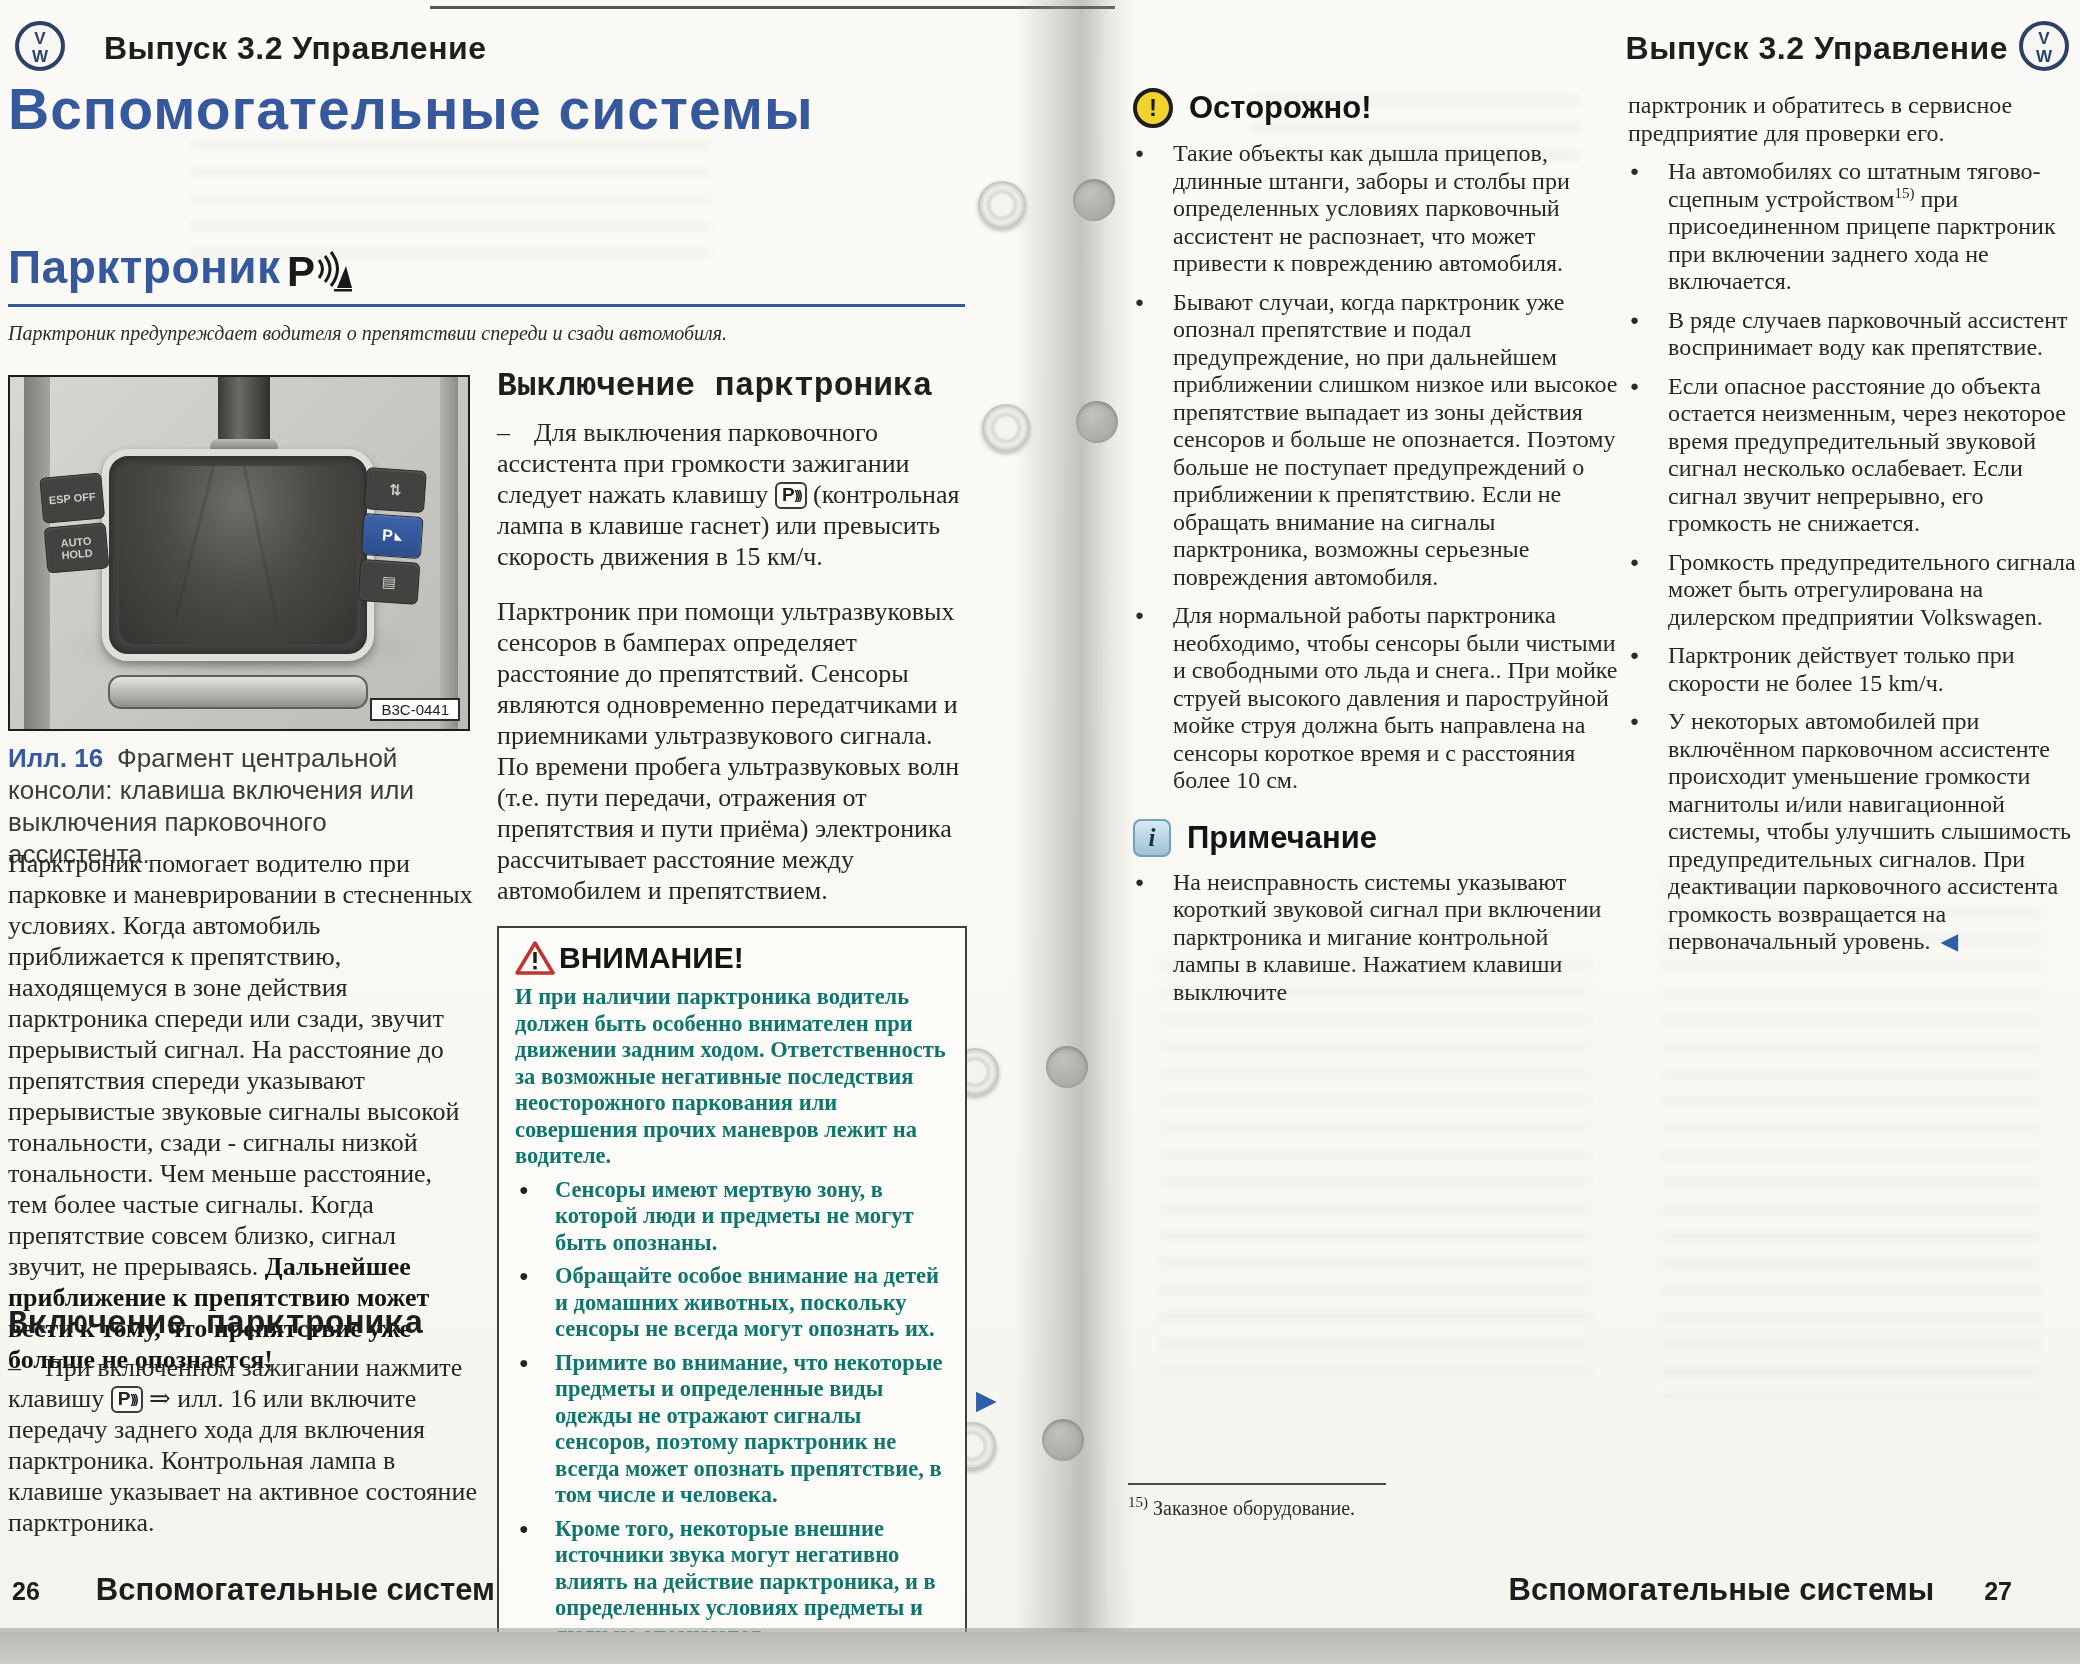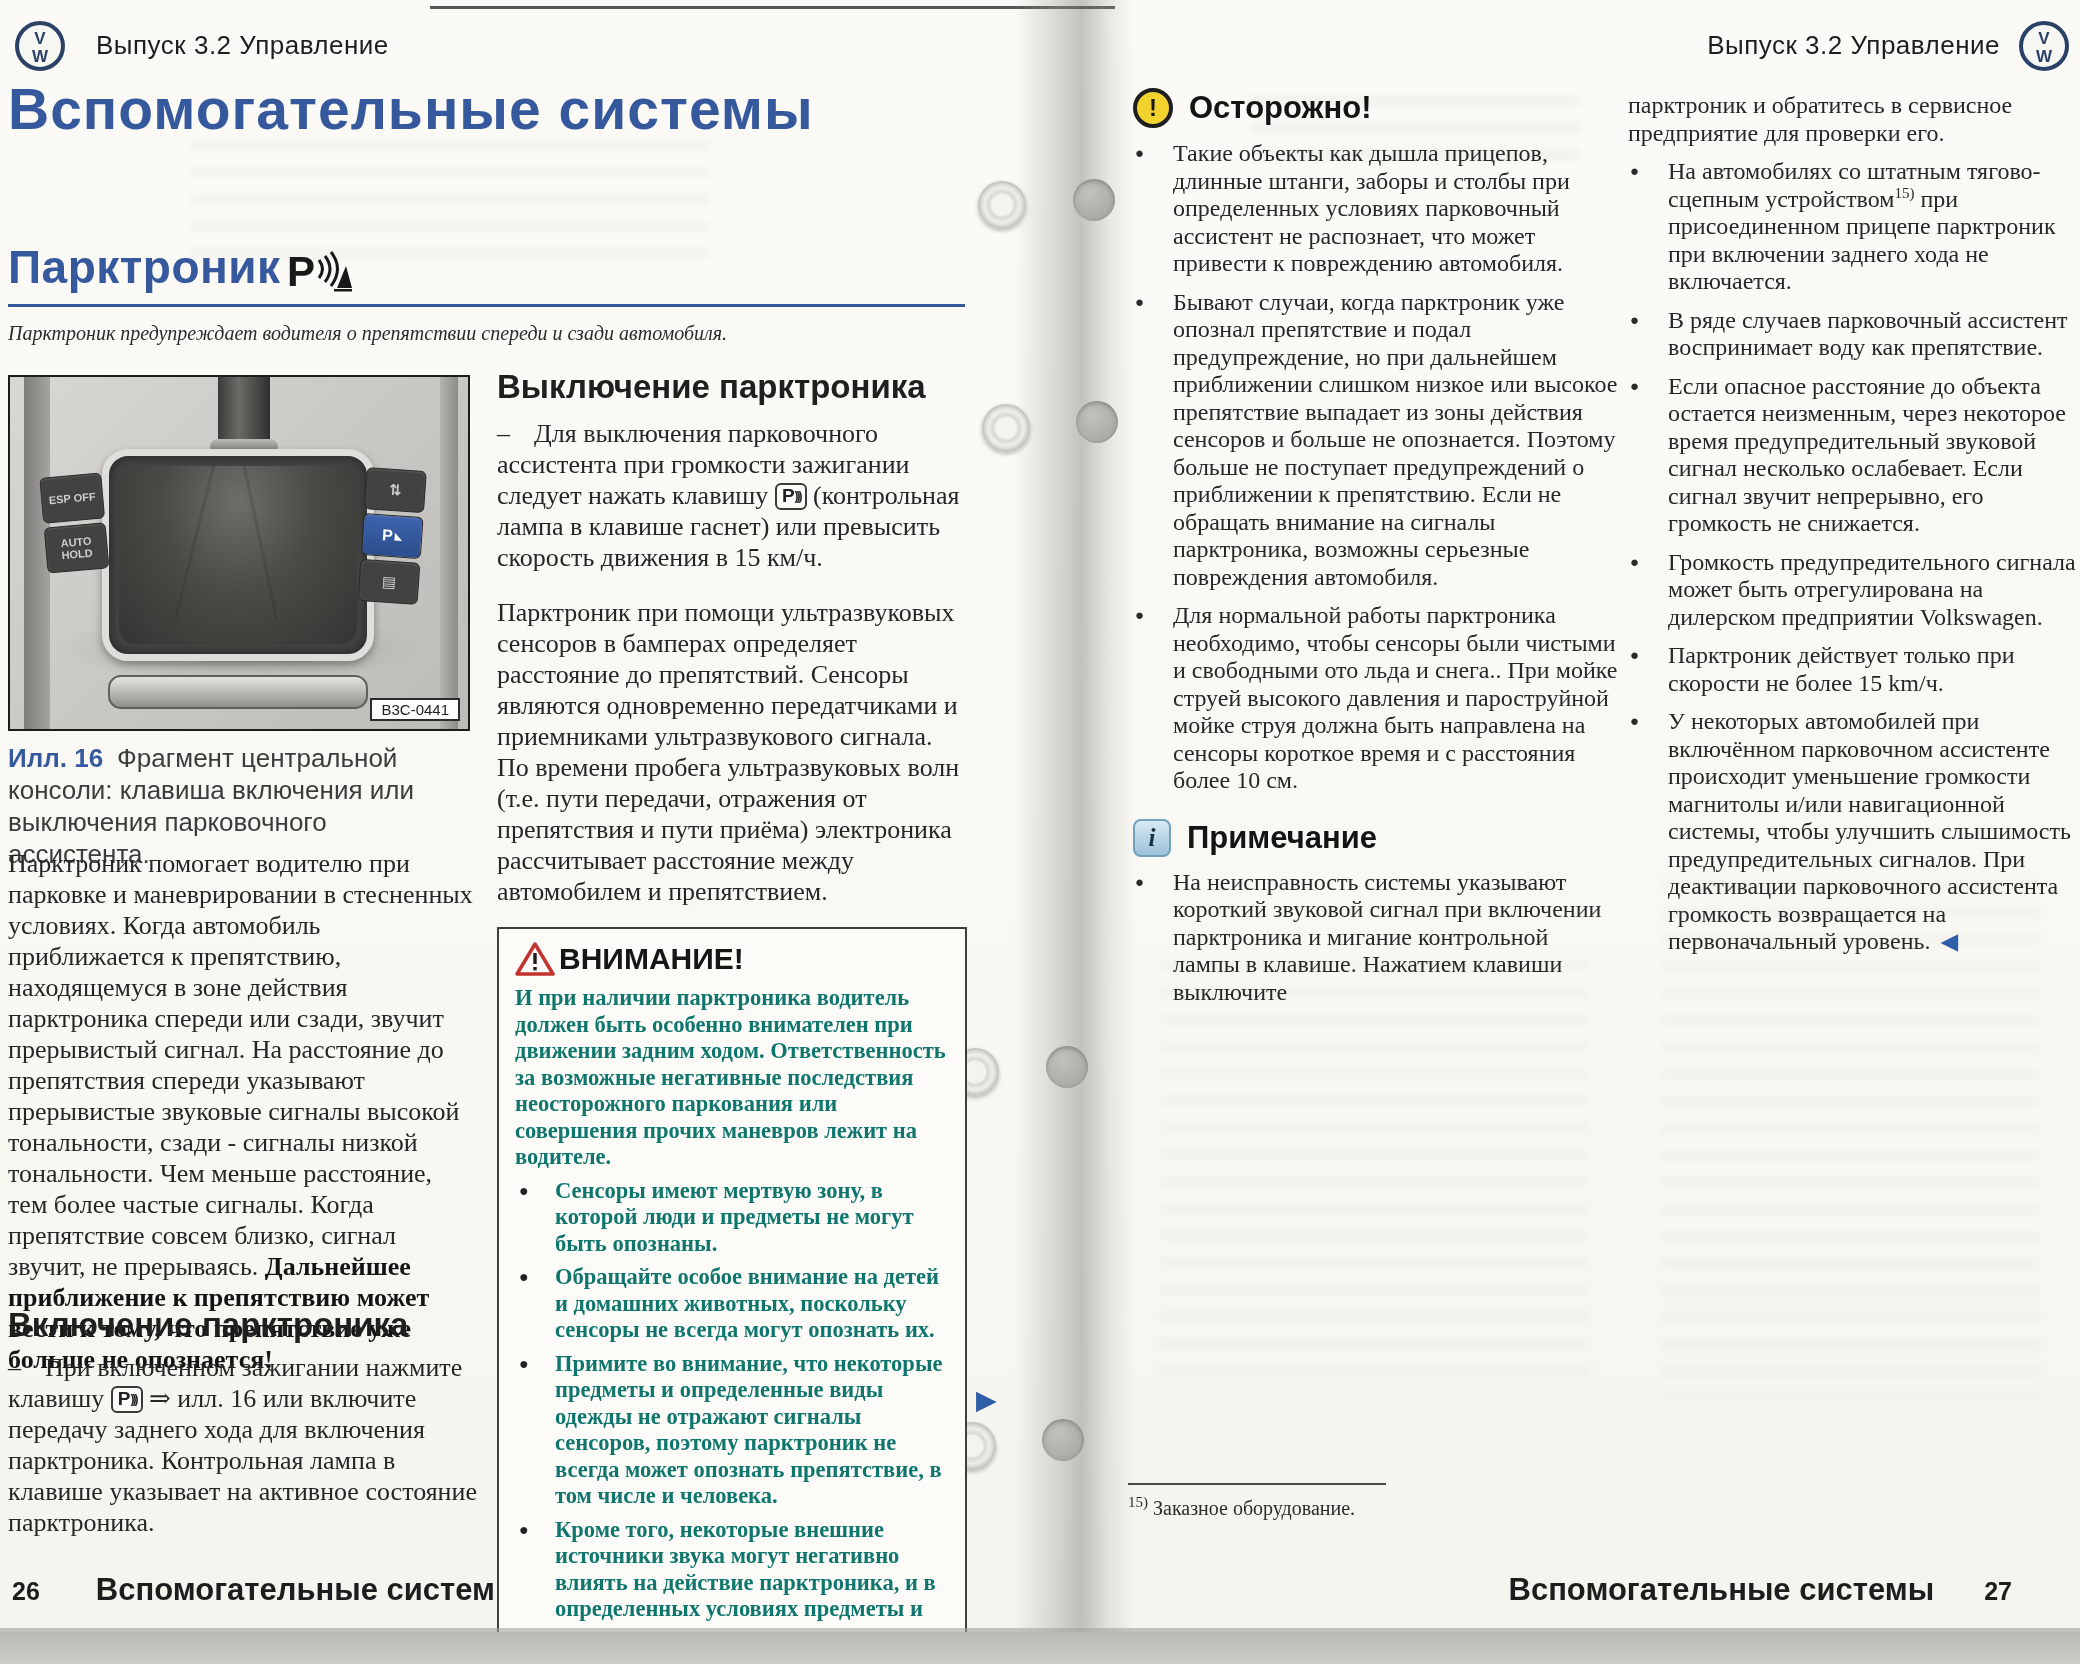--- a/index.html
+++ b/index.html
@@ -18,35 +18,35 @@
   .hole-white{width:48px;height:48px;border-radius:50%;
     background:radial-gradient(circle,#f4f3ef 30%,#d9d8d4 38%,#efeeea 52%,#cfceca 66%,#e9e8e4 78%,#c6c5c1 92%);
     box-shadow:0 2px 4px rgba(0,0,0,.25), inset 0 0 3px rgba(0,0,0,.2);}
   .hole-gray{width:42px;height:42px;border-radius:50%;
     background:radial-gradient(circle at 40% 35%,#c2c1bd 0%,#aeada9 60%,#9b9a96 100%);
     box-shadow:inset 0 2px 4px rgba(0,0,0,.25);}
   .ghost{position:absolute;filter:blur(3px);opacity:.30;pointer-events:none;
     background:repeating-linear-gradient(180deg,rgba(125,123,115,.16) 0 11px,rgba(125,123,115,0) 11px 27px);}
 
   
-  .hdr-text{font-weight:normal;font-size:26px;color:#1e1e1e;letter-spacing:.5px;}
+  .hdr-text{font-weight:bold;font-size:32px;color:#1e1e1e;letter-spacing:.5px;margin-left:8px;}
   .vw-logo{width:52px;height:52px;}
   .main-title{font-weight:bold;font-size:57px;color:#36599e;letter-spacing:1px;}
   .applicability{font-size:23px;color:#2a2a2a;}
   .section-title{font-weight:bold;font-size:46px;color:#36599e;letter-spacing:.5px;display:flex;align-items:flex-end;gap:6px;}
   .blue-rule{height:3px;background:#36599e;}
   .lead{font-style:italic;font-size:20px;color:#2b2b2b;}
   .footer-num{font-weight:bold;font-size:25px;color:#1d1d1d;}
   .footer-label{font-weight:bold;font-size:31px;color:#1d1d1d;}
 
   
   .body-col{font-size:26px;line-height:31px;color:#262626;}
   .body-col b,.intro-bold{color:#141414;}
   .intro-bold{font-weight:bold;}
-  .h3{font-family:Liberation Sans, sans-serif;font-weight:bold;font-size:33px;color:#1f1f1f;margin:0 0 12px 0;}
+  .h3{font-family:Liberation Mono, monospace;font-weight:bold;font-size:33px;color:#1f1f1f;margin:0 0 12px 0;}
   .dash{padding-right:24px;}
   .keycap{display:inline-block;border:2px solid #3a3a3a;border-radius:6px;padding:0 4px 1px 5px;
     font-family:"Liberation Sans","DejaVu Sans",sans-serif;font-weight:bold;font-size:19px;line-height:21px;color:#222;
     vertical-align:2px;background:#fcfbf8;}
   .keycap .w{font-size:12px;letter-spacing:-2px;vertical-align:2px;}
 
   
   .figure{left:8px;top:375px;width:458px;height:352px;border:2px solid #1c1c1a;
     background:linear-gradient(135deg,#d8d7d3 0%,#c6c5c1 60%,#bdbcb8 100%);overflow:hidden;}
   .ph-leftstrip{position:absolute;left:14px;top:0;width:26px;height:352px;background:linear-gradient(90deg,#7e7d79,#a5a4a0);}

